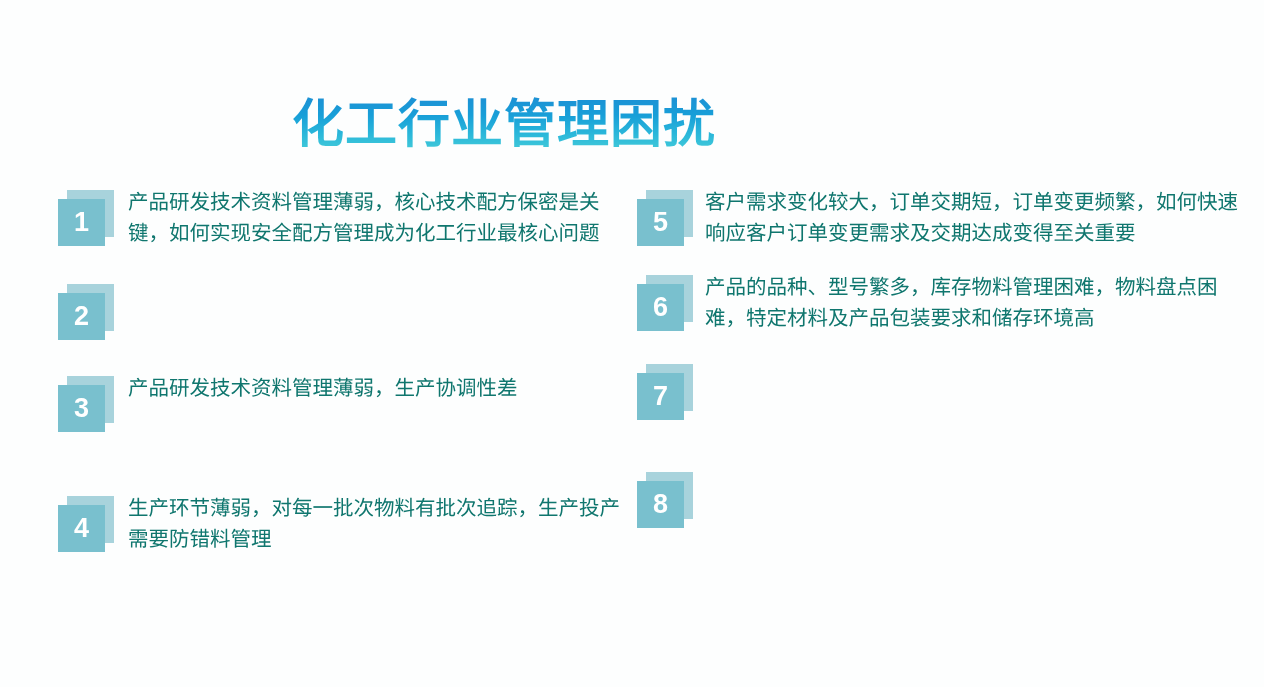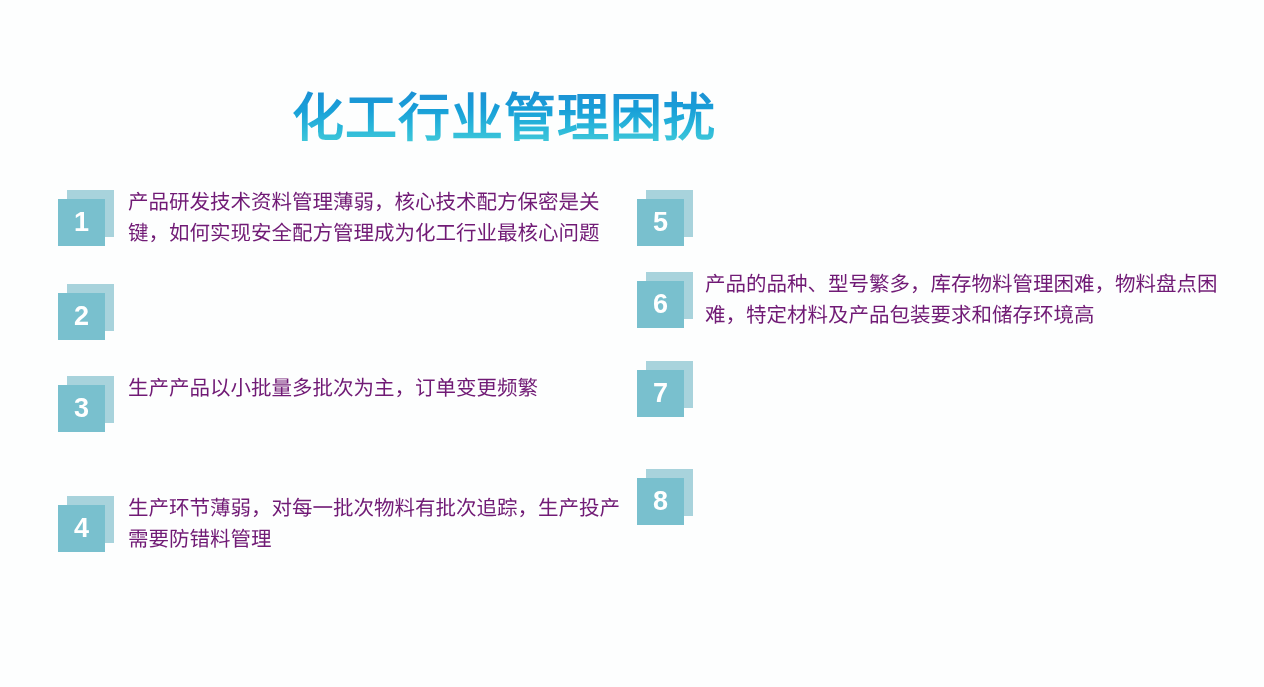--- a/index.html
+++ b/index.html
@@ -12,21 +12,21 @@
     height: 687px;
     background: #fdfefe;
     font-family: "Liberation Sans", "DejaVu Sans", sans-serif;
     overflow: hidden;
     position: relative;
   }
 
   
   .slide-title {
     position: absolute;
-    top: 54px;
+    top: 60px;
     left: 0;
     width: 1008px;
     text-align: center;
     font-size: 52px;
     font-weight: 700;
     line-height: 1.15;
     letter-spacing: 1px;
     background-image: linear-gradient(
         to bottom,
         #1d8fd4 0%,
@@ -117,21 +117,21 @@
     color: #ffffff;
     font-size: 27px;
     font-weight: 700;
     line-height: 1;
     font-family: "Liberation Sans", "DejaVu Sans", sans-serif;
   }
 
   
   .item-text {
     flex: 1 1 auto;
-    color: #701a75;
+    color: #0f766e;
     font-size: 20.5px;
     line-height: 31px;
     font-family: "DejaVu Sans", "Liberation Sans", sans-serif;
     letter-spacing: 0px;
     word-break: break-all;
     padding-top: 1px;
   }
   .column-right .item-text {
     margin-left: -2px;
   }
@@ -164,21 +164,21 @@
       </div>
     </div>
 
     <div class="item">
       <div class="badge">
         <div class="badge-back"></div>
         <div class="badge-front">
           <span class="badge-num">3</span>
         </div>
       </div>
-      <div class="item-text">生产产品以小批量多批次为主，订单变更频繁</div>
+      <div class="item-text">产品研发技术资料管理薄弱，生产协调性差</div>
     </div>
 
     <div class="item">
       <div class="badge">
         <div class="badge-back"></div>
         <div class="badge-front">
           <span class="badge-num">4</span>
         </div>
       </div>
       <div class="item-text">生产环节薄弱，对每一批次物料有批次追踪，生产投产需要防错料管理</div>
@@ -188,20 +188,21 @@
 
   <div class="column column-right">
 
     <div class="item">
       <div class="badge">
         <div class="badge-back"></div>
         <div class="badge-front">
           <span class="badge-num">5</span>
         </div>
       </div>
+      <div class="item-text">客户需求变化较大，订单交期短，订单变更频繁，如何快速响应客户订单变更需求及交期达成变得至关重要</div>
     </div>
 
     <div class="item">
       <div class="badge">
         <div class="badge-back"></div>
         <div class="badge-front">
           <span class="badge-num">6</span>
         </div>
       </div>
       <div class="item-text">产品的品种、型号繁多，库存物料管理困难，物料盘点困难，特定材料及产品包装要求和储存环境高</div>

